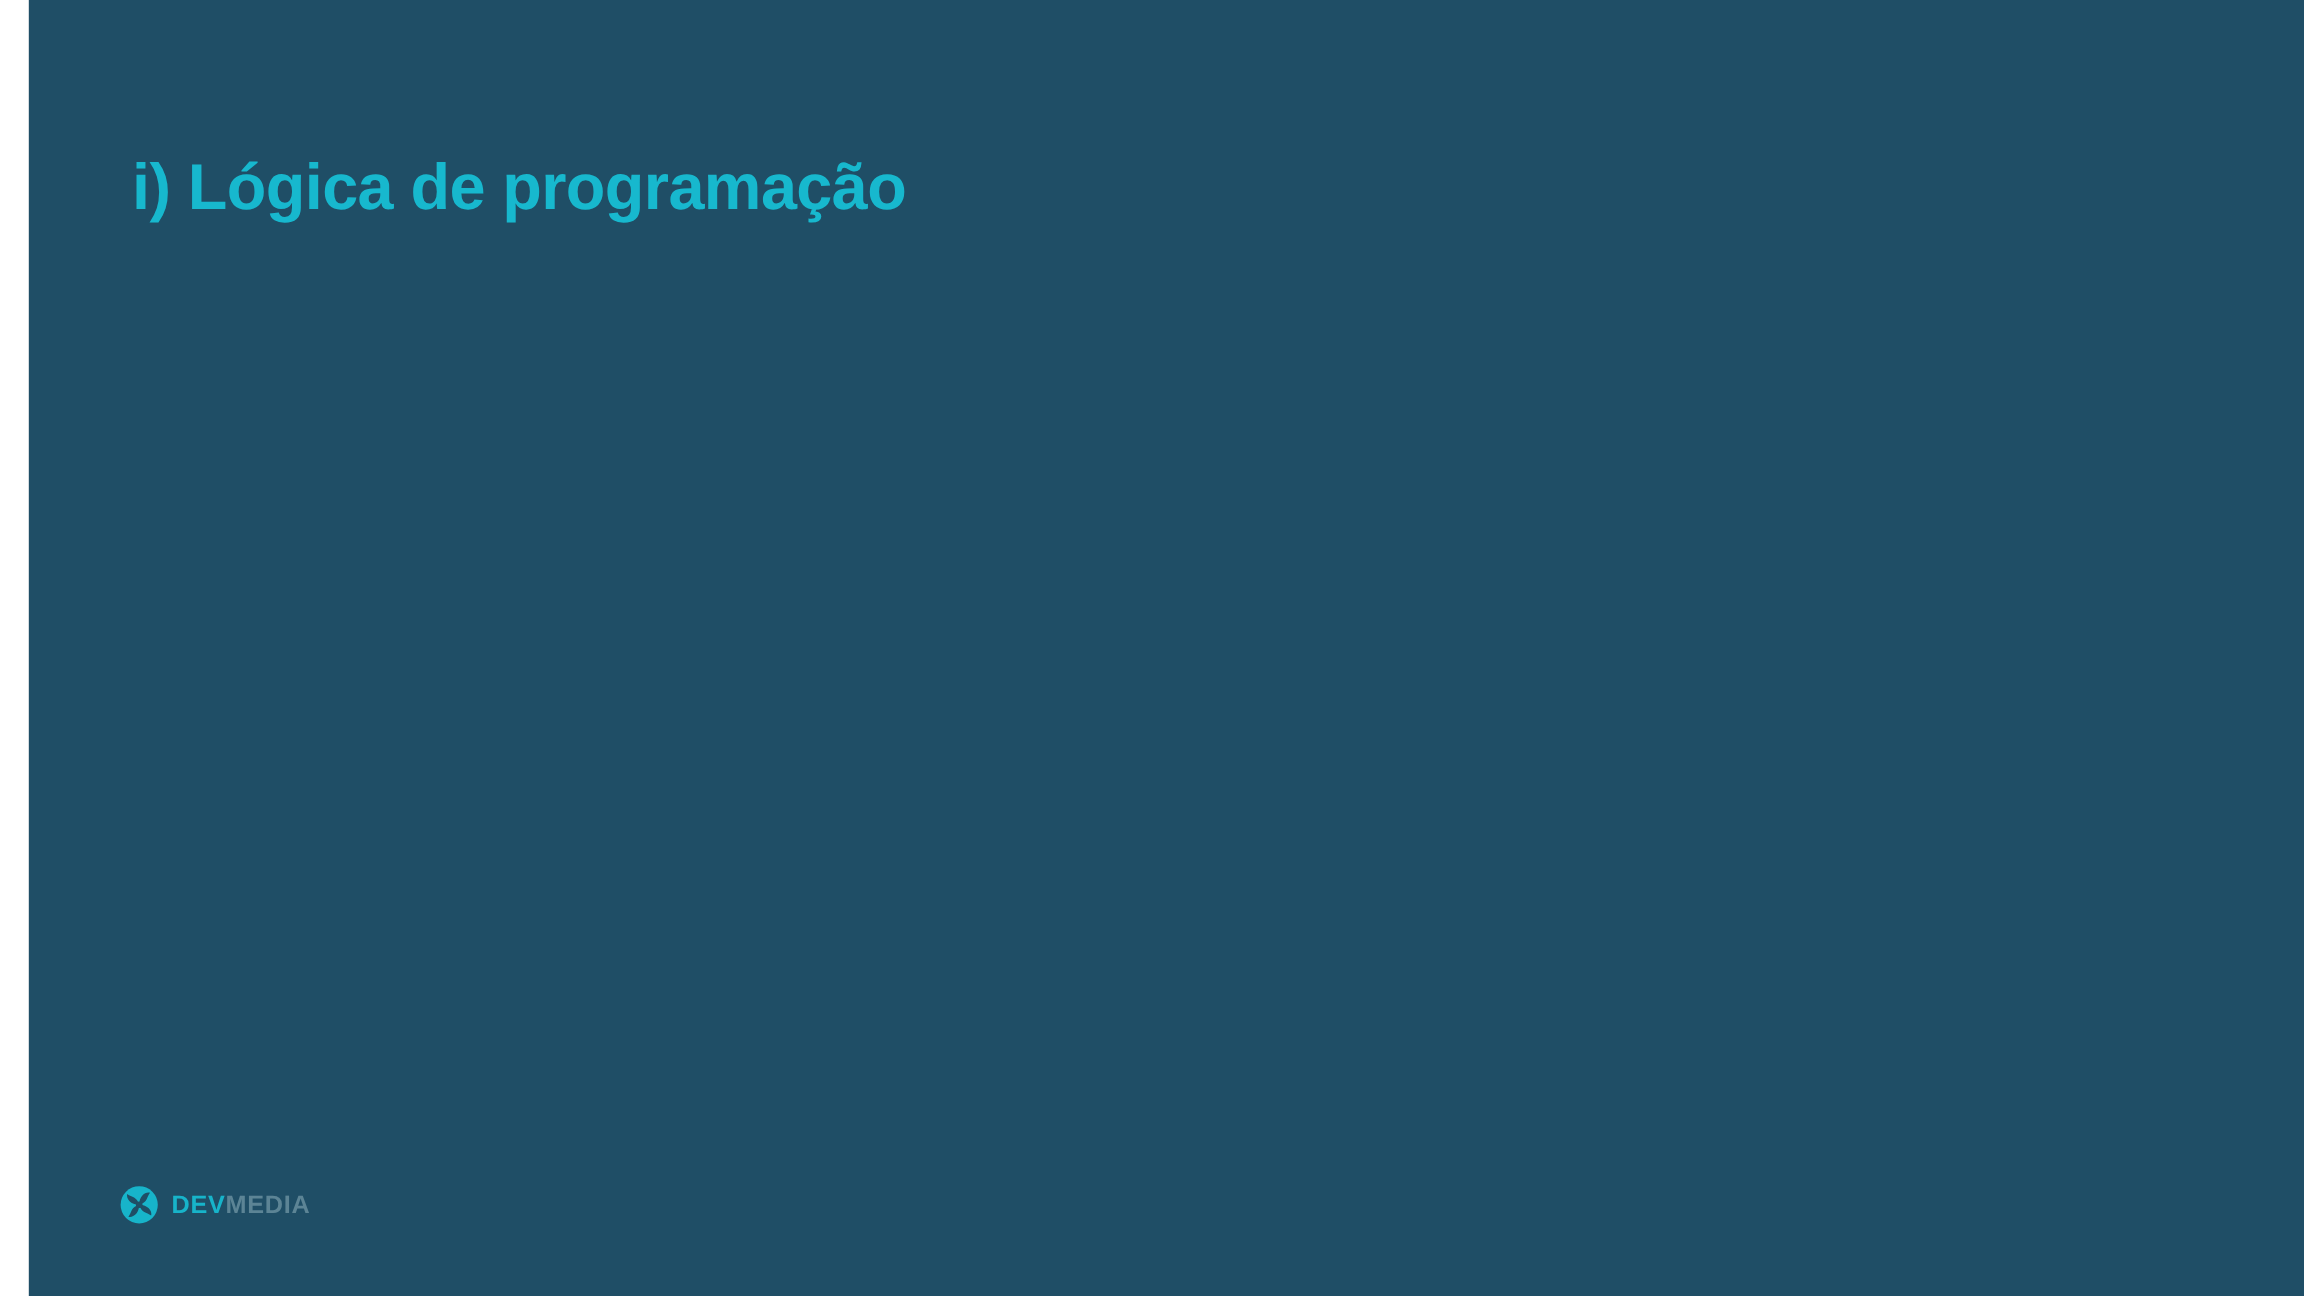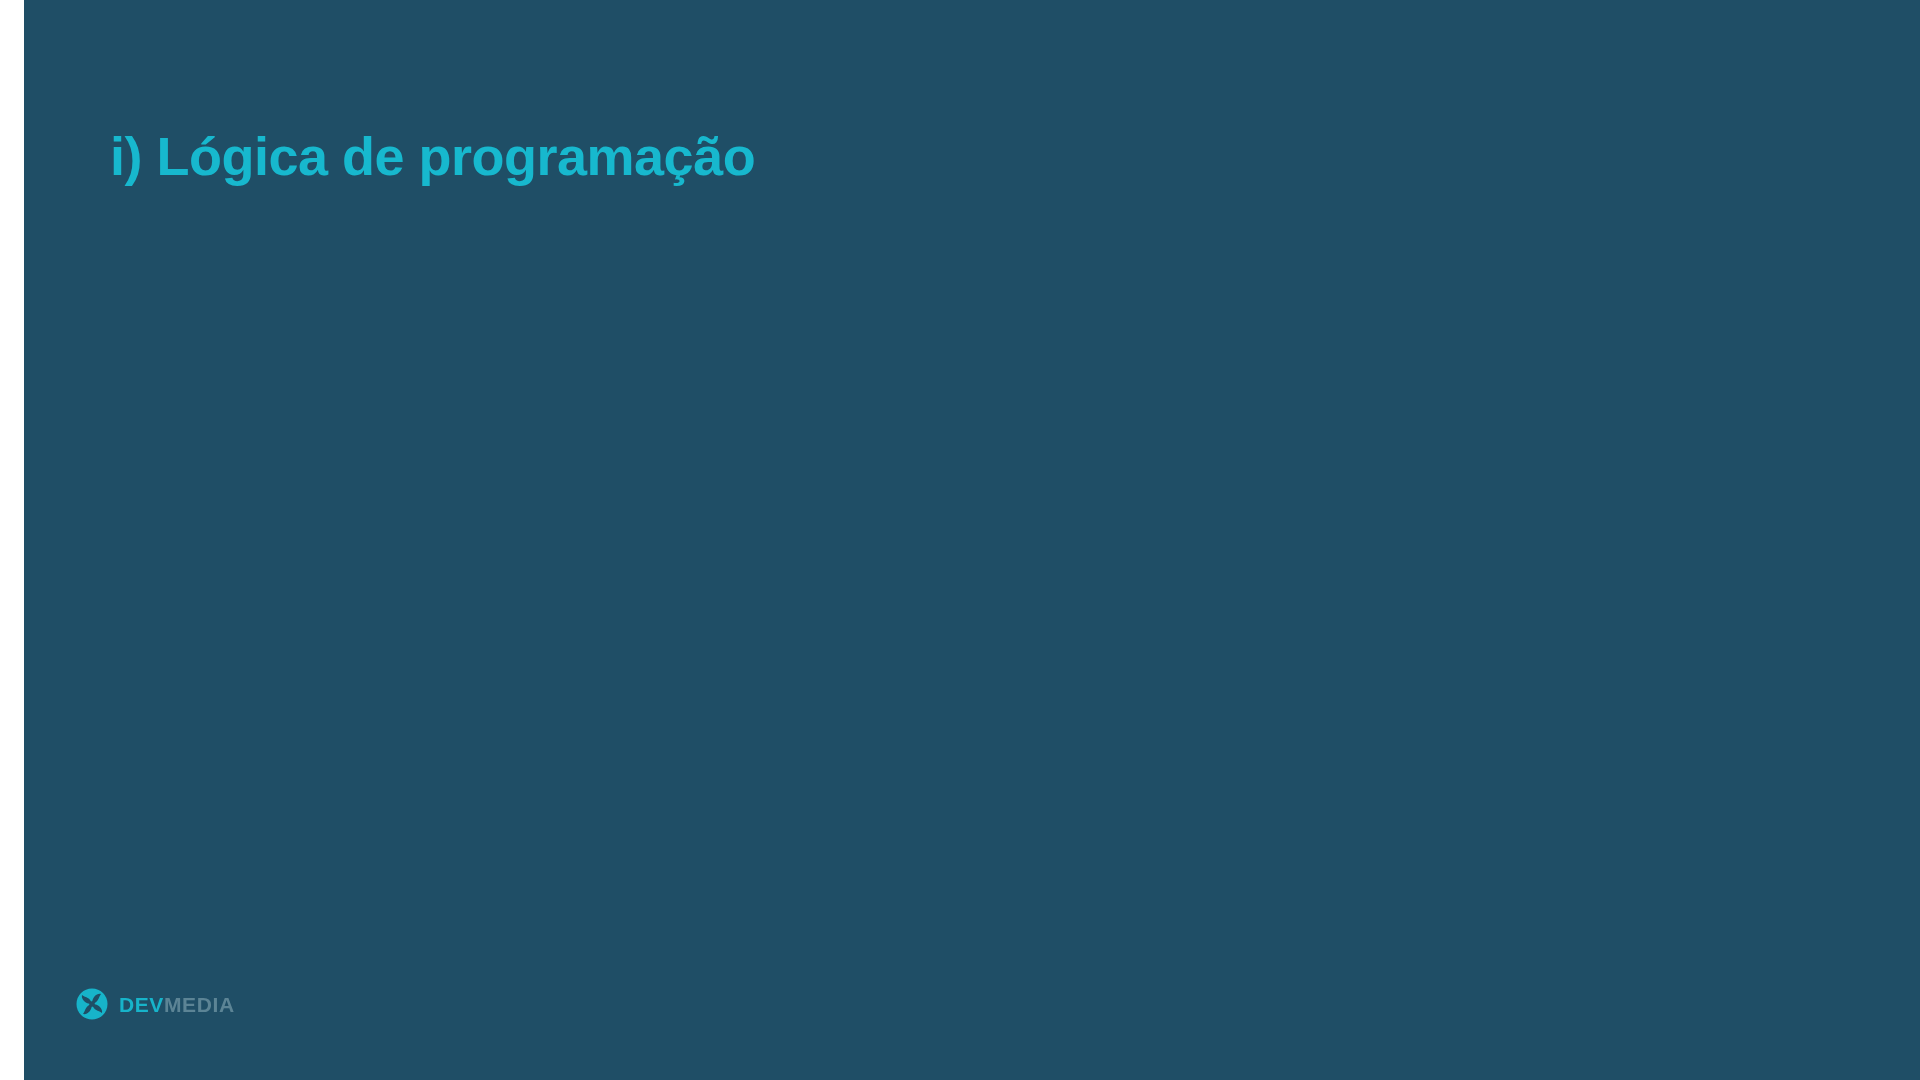--- a/index.html
+++ b/index.html
@@ -48,21 +48,21 @@
     font-weight: bold;
     line-height: 1.55;
     color: #ffffff;
     letter-spacing: -0.3px;
     margin: 0;
   }
 
   
   #brand-logo {
     position: absolute;
-    left: 52px;
+    left: 76px;
     bottom: 60px;
     display: flex;
     align-items: center;
     gap: 11px;
     opacity: 0.97;
   }
   #brand-mark {
     width: 32px;
     height: 32px;
     flex: none;

